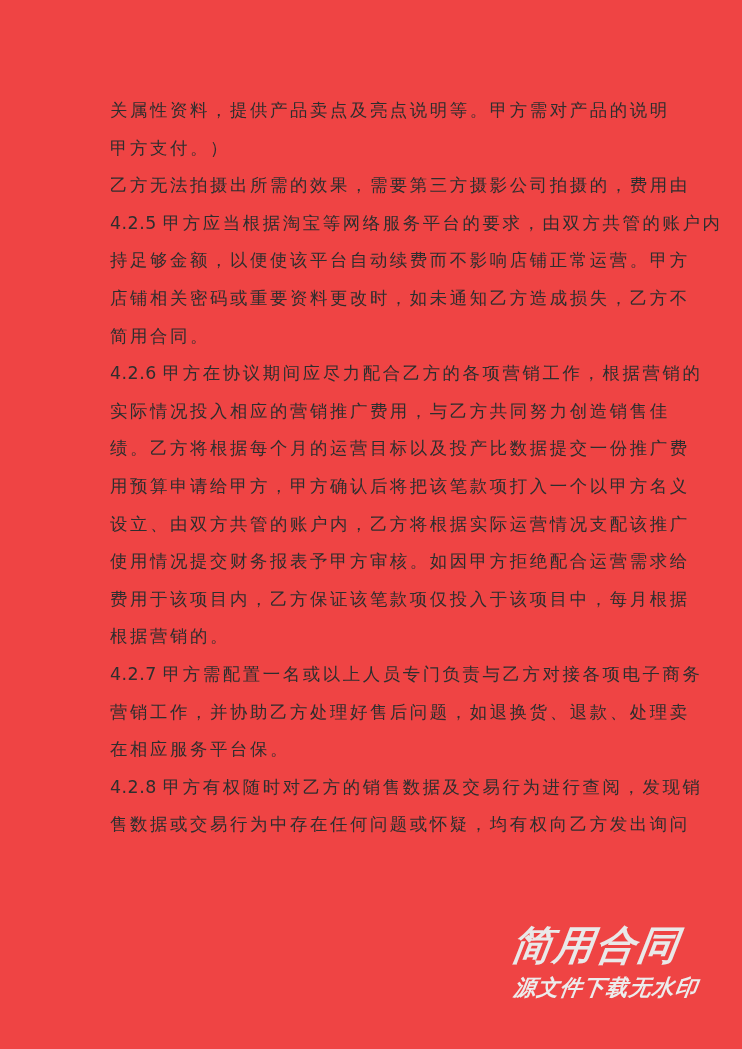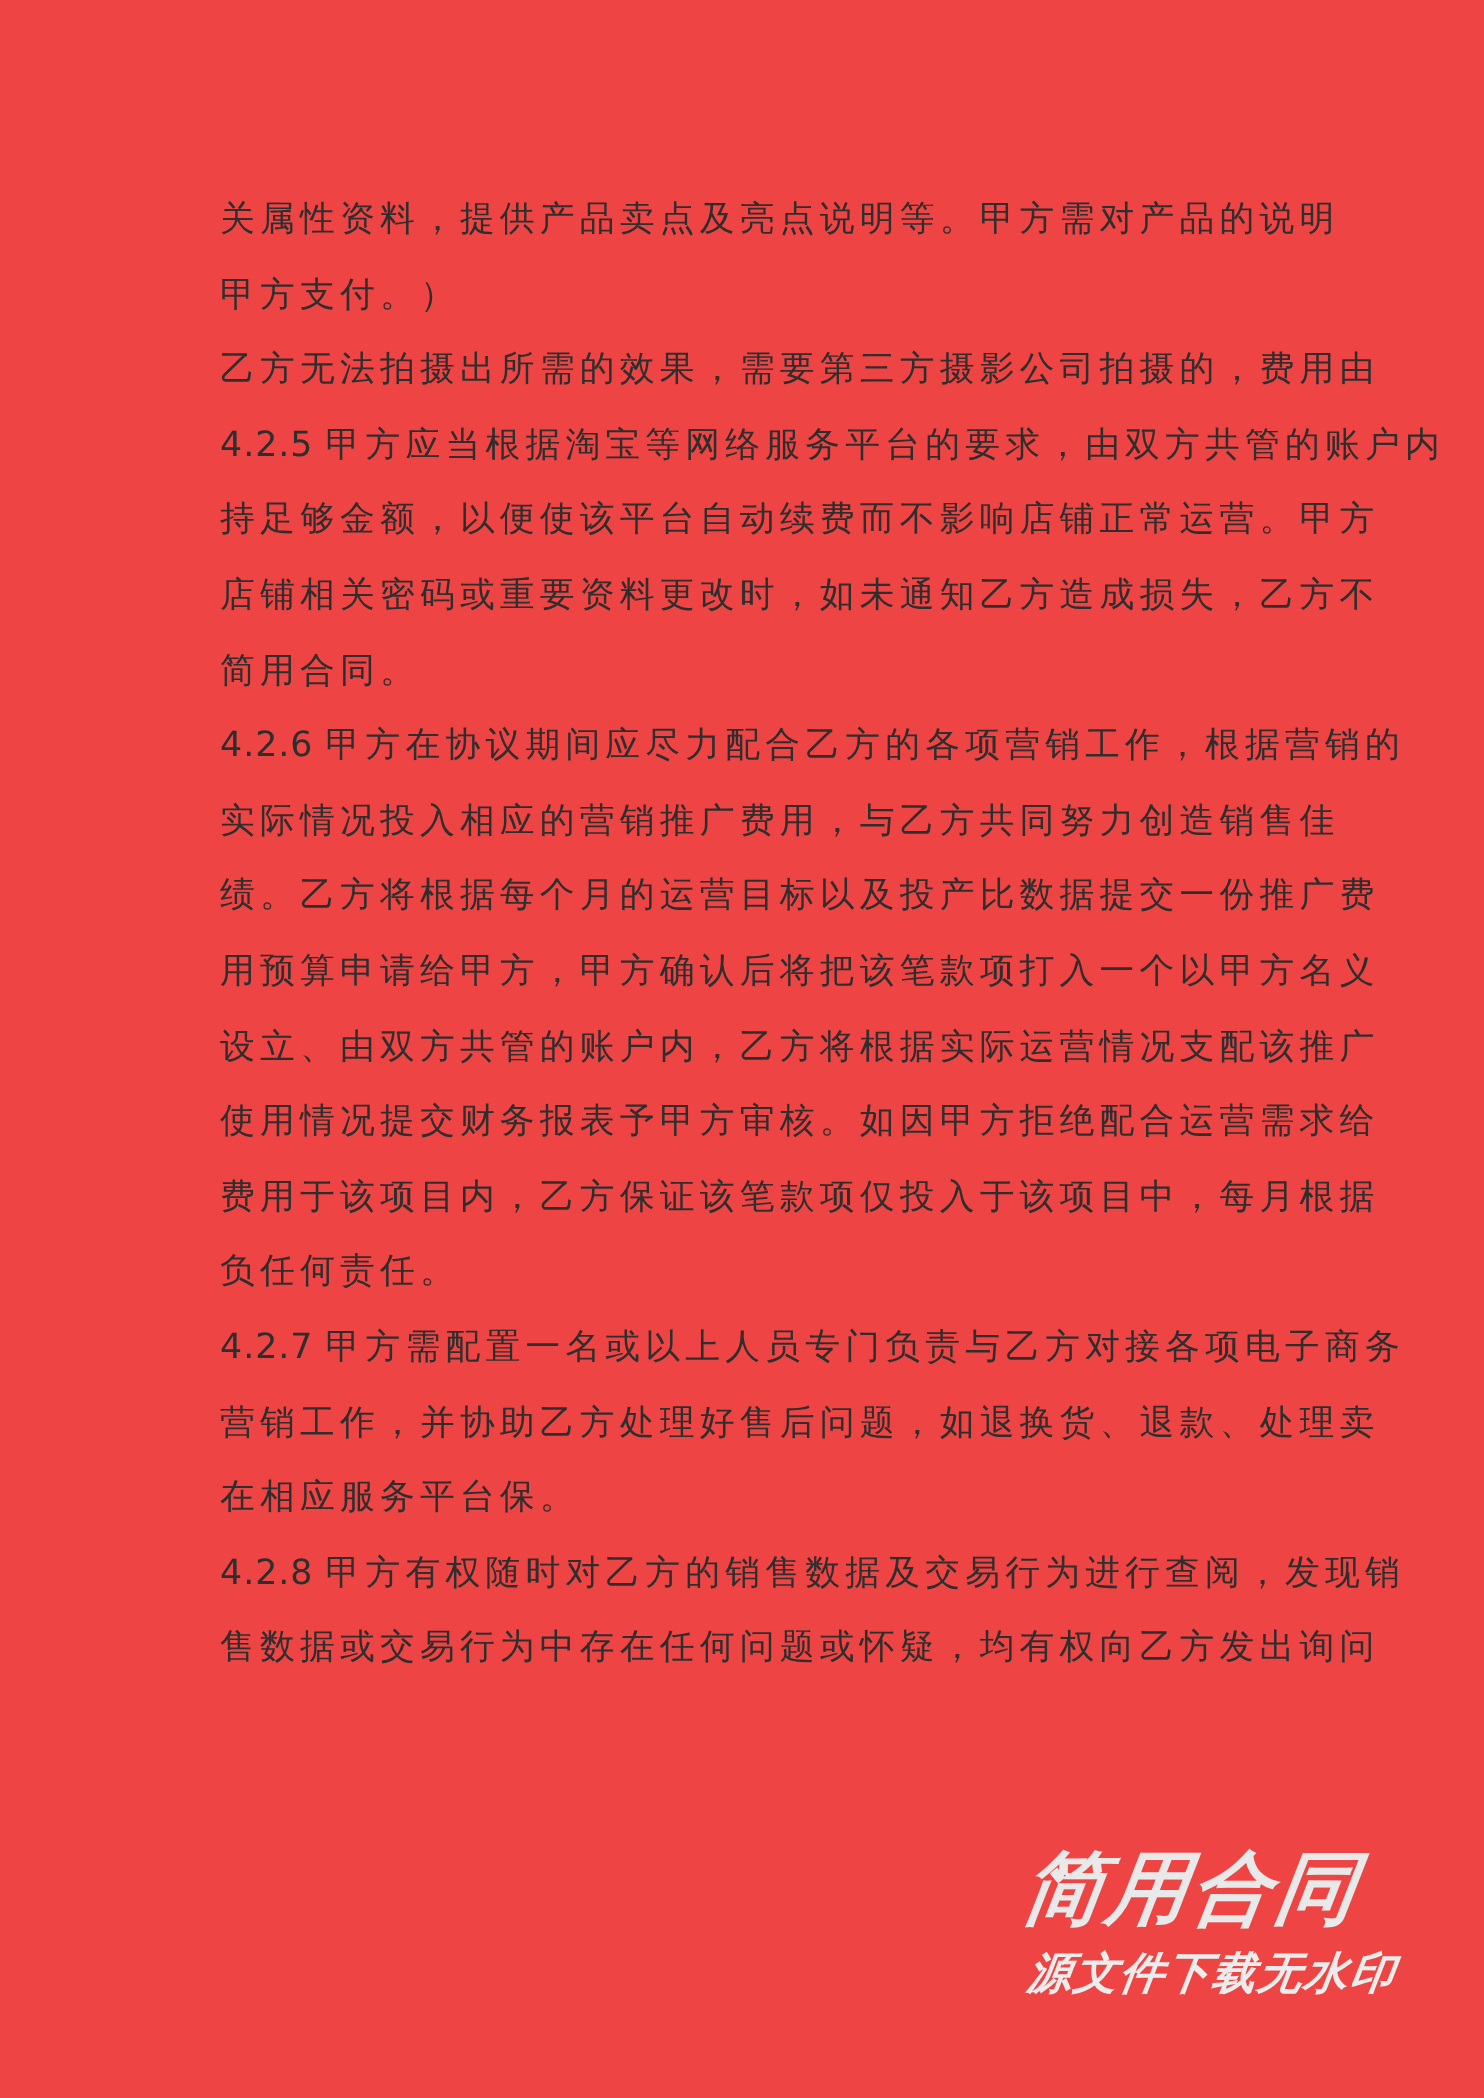--- a/index.html
+++ b/index.html
@@ -81,21 +81,21 @@
     <div class="line"><span class="num" style="margin-right: 0px;"></span><span>持足够金额，以便使该平台自动续费而不影响店铺正常运营。甲方</span></div>
     <div class="line"><span class="num" style="margin-right: 0px;"></span><span>店铺相关密码或重要资料更改时，如未通知乙方造成损失，乙方不</span></div>
     <div class="line"><span class="num" style="margin-right: 0px;"></span><span>简用合同。</span></div>
     <div class="line"><span class="num">4.2.6</span><span>甲方在协议期间应尽力配合乙方的各项营销工作，根据营销的</span></div>
     <div class="line"><span class="num" style="margin-right: 0px;"></span><span>实际情况投入相应的营销推广费用，与乙方共同努力创造销售佳</span></div>
     <div class="line"><span class="num" style="margin-right: 0px;"></span><span>绩。乙方将根据每个月的运营目标以及投产比数据提交一份推广费</span></div>
     <div class="line"><span class="num" style="margin-right: 0px;"></span><span>用预算申请给甲方，甲方确认后将把该笔款项打入一个以甲方名义</span></div>
     <div class="line"><span class="num" style="margin-right: 0px;"></span><span>设立、由双方共管的账户内，乙方将根据实际运营情况支配该推广</span></div>
     <div class="line"><span class="num" style="margin-right: 0px;"></span><span>使用情况提交财务报表予甲方审核。如因甲方拒绝配合运营需求给</span></div>
     <div class="line"><span class="num" style="margin-right: 0px;"></span><span>费用于该项目内，乙方保证该笔款项仅投入于该项目中，每月根据</span></div>
-    <div class="line"><span class="num" style="margin-right: 0px;"></span><span>负任何责任。</span></div>
+    <div class="line"><span class="num" style="margin-right: 0px;"></span><span>根据营销的。</span></div>
     <div class="line"><span class="num">4.2.7</span><span>甲方需配置一名或以上人员专门负责与乙方对接各项电子商务</span></div>
     <div class="line"><span class="num" style="margin-right: 0px;"></span><span>营销工作，并协助乙方处理好售后问题，如退换货、退款、处理卖</span></div>
     <div class="line"><span class="num" style="margin-right: 0px;"></span><span>在相应服务平台保。</span></div>
     <div class="line"><span class="num">4.2.8</span><span>甲方有权随时对乙方的销售数据及交易行为进行查阅，发现销</span></div>
     <div class="line"><span class="num" style="margin-right: 0px;"></span><span>售数据或交易行为中存在任何问题或怀疑，均有权向乙方发出询问</span></div>
   </div>
 
   <div class="watermark">
     <div class="wm-title">简用合同</div>
     <div class="wm-sub">源文件下载无水印</div>

